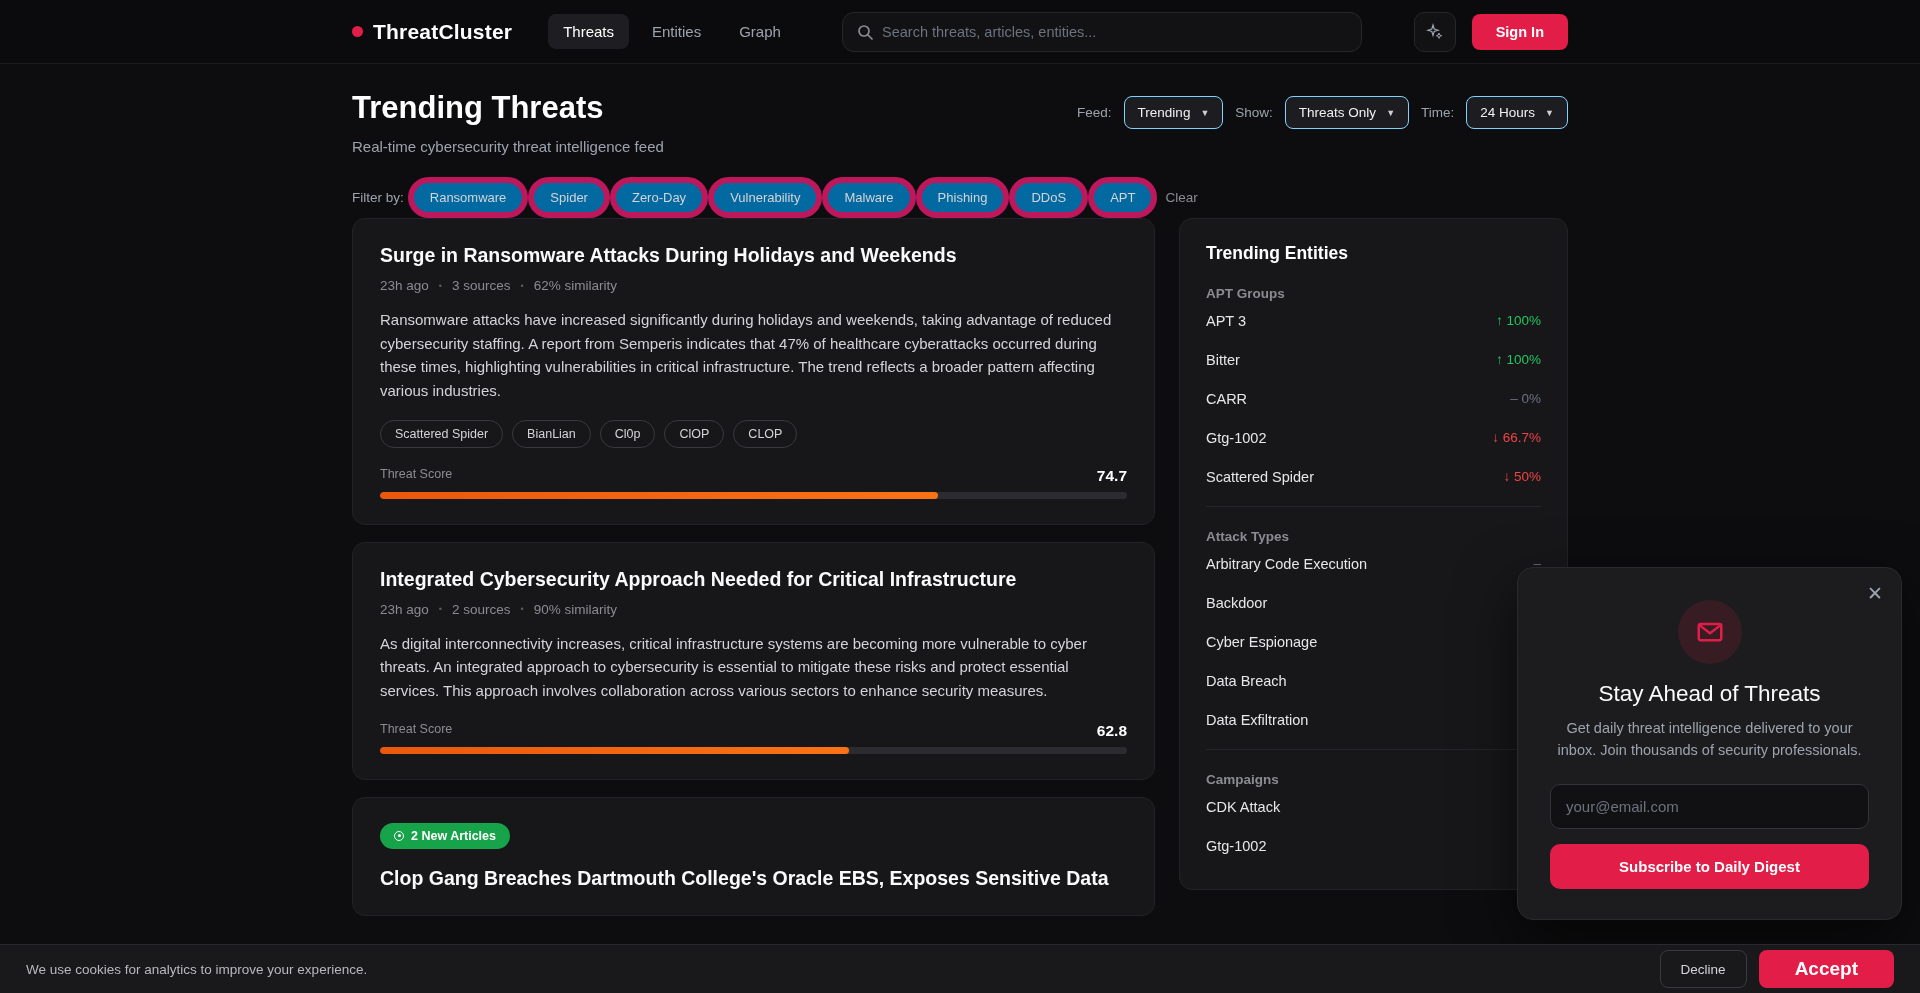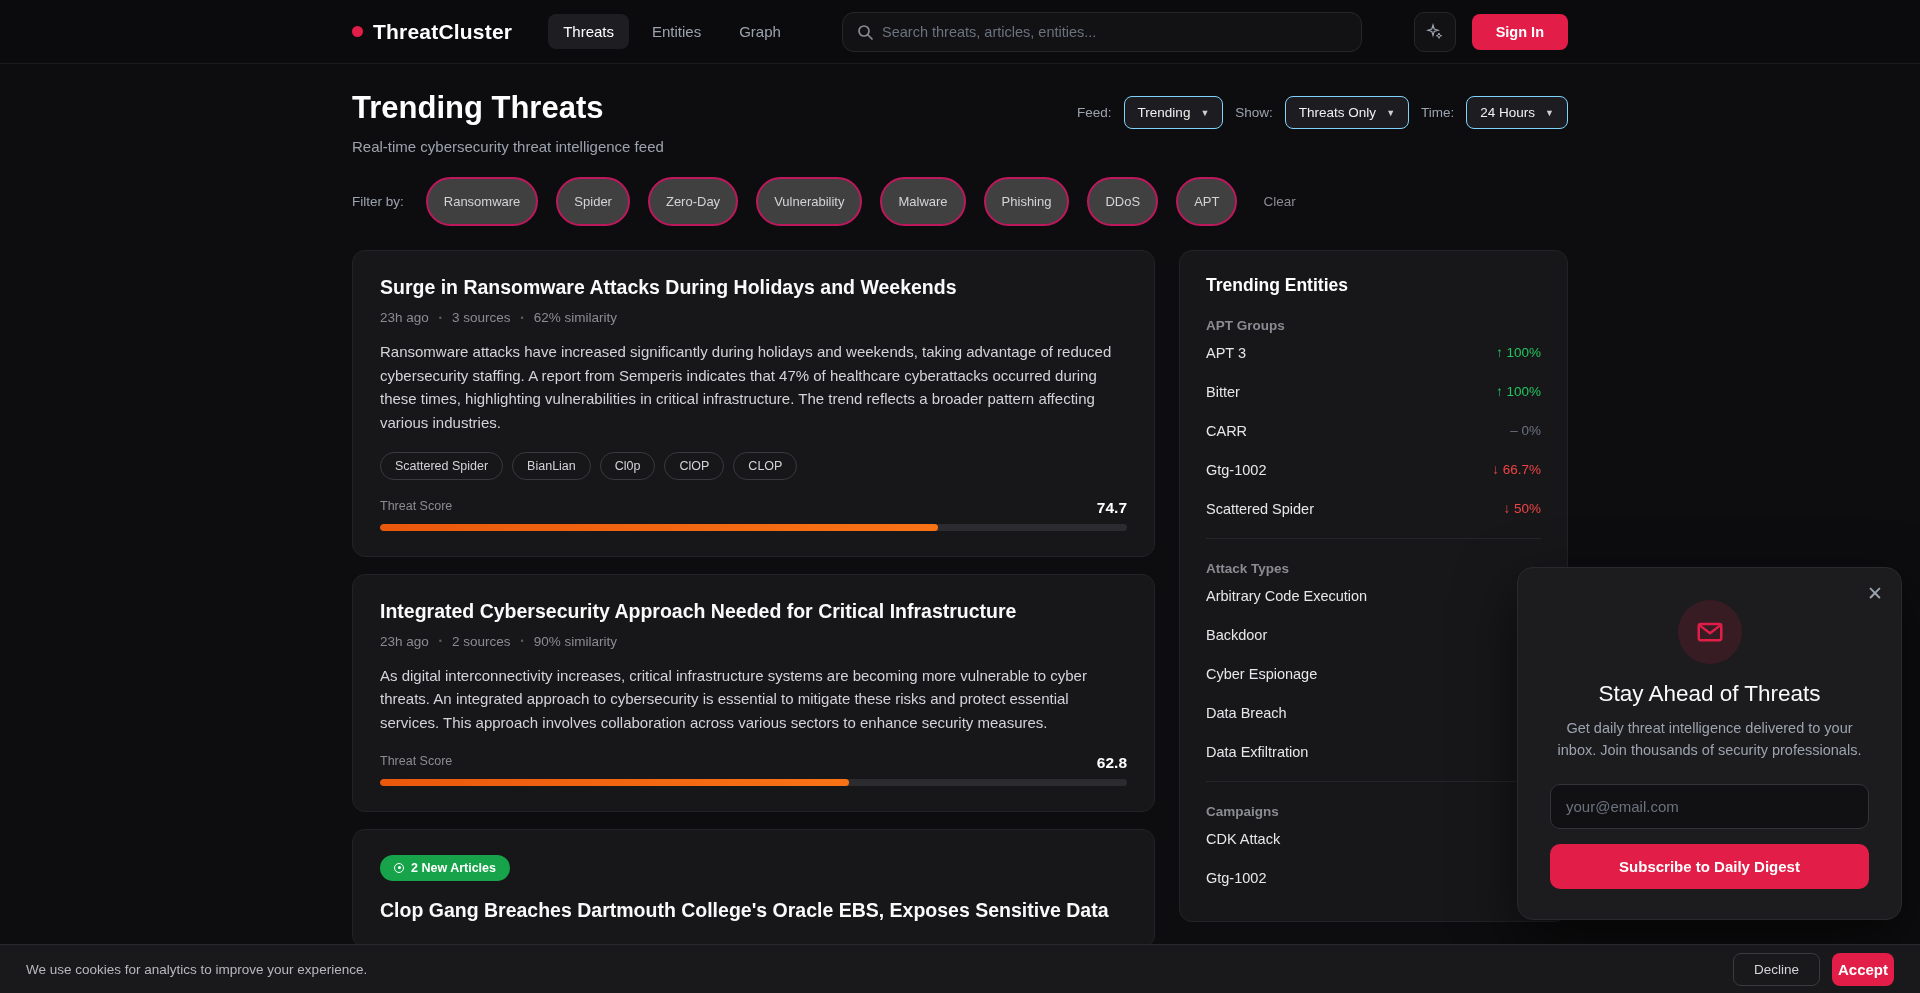--- a/index.html
+++ b/index.html
@@ -33,28 +33,28 @@
   .page-head { display:flex; justify-content:space-between; align-items:flex-start; }
   .page-title { font-size:31px; font-weight:bold; }
   .page-sub { font-size:15px; color:#9ca3af; margin-top:12px; }
   .head-controls { display:flex; align-items:center; gap:12px; margin-top:6px; }
   .ctl-label { font-size:13.5px; color:#9ca3af; }
   .select-pill { display:flex; align-items:center; gap:10px; background:#1d1d21; border:1px solid #7dd3fc;
     border-radius:8px; padding:8px 13px; font-size:13.5px; color:#f1f1f1; cursor:pointer; }
   .chev { font-size:9px; color:#cfcfcf; }
 
   
-  .filter-row { display:flex; align-items:center; gap:18px; margin-top:22px; }
+  .filter-row { display:flex; align-items:center; gap:0; margin-top:22px; }
   .filter-label { font-size:13.5px; color:#9ca3af; margin-right:4px; }
-  .chip { background:#404040; border:2px solid #be185d; border-radius:999px; padding:15px 16px;
+  .chip { background:#0369a1; border:6px solid #be185d; border-radius:999px; padding:7px 16px;
     font-size:13px; color:#d4d4d8; cursor:pointer; }
   .clear-link { font-size:13.5px; color:#8b8b92; margin-left:8px; cursor:pointer; }
 
   
-  .main { display:grid; grid-template-columns:1fr 389px; gap:24px; margin-top:24px; align-items:start; }
+  .main { display:grid; grid-template-columns:1fr 389px; gap:24px; align-items:start; }
   .cards { display:flex; flex-direction:column; gap:17px; }
   .card { background:#17171a; border:1px solid #232327; border-radius:13px; padding:25px 27px; }
   .card-title { font-size:19.5px; font-weight:bold; color:#fafafa; cursor:pointer; }
   .card-meta { display:flex; align-items:center; gap:10px; margin-top:11px; font-size:13.5px; color:#8b8b92; }
   .meta-dot { font-size:9px; color:#5b5b61; }
   .card-desc { margin-top:15px; font-size:15px; line-height:1.58; color:#d4d4d8; }
   .tag-row { display:flex; gap:9px; margin-top:17px; }
   .tag { border:1px solid #39393e; border-radius:999px; padding:6px 14px; font-size:12.5px; color:#d4d4d8; cursor:pointer; }
   .score-row { display:flex; justify-content:space-between; align-items:flex-start; margin-top:19px; }
   .score-label { font-size:12.5px; color:#8b8b92; }
@@ -96,22 +96,22 @@
   .subscribe-btn { width:100%; margin-top:15px; background:#e11d48; color:#fff; font-weight:bold;
     font-size:15px; border:none; border-radius:10px; padding:14px 0; cursor:pointer; }
 
   
   .cookie { position:fixed; left:0; right:0; bottom:0; height:49px; background:#19191c;
     border-top:1px solid #2a2a2e; display:flex; align-items:center; padding:0 26px; z-index:60; }
   .cookie-text { font-size:13.5px; color:#b8b8bd; }
   .cookie-actions { margin-left:auto; display:flex; gap:12px; }
   .decline-btn { background:transparent; border:1px solid #3a3a3f; color:#d4d4d8; font-size:13.5px;
     border-radius:8px; padding:8px 20px; cursor:pointer; }
-  .accept-btn { background:#e11d48; border:none; color:#fff; font-size:15px; font-weight:bold;
-    border-radius:8px; padding:8px 6px; cursor:pointer; }
+  .accept-btn { background:#e11d48; border:none; color:#fff; font-size:19px; font-weight:bold;
+    border-radius:8px; padding:8px 36px; cursor:pointer; }
 </style>
 </head>
 <body>
 
 <div class="navbar">
   <div class="brand">
     <span class="brand-dot"></span>
     <span class="brand-name">ThreatCluster</span>
   </div>
   <div class="nav-links">

